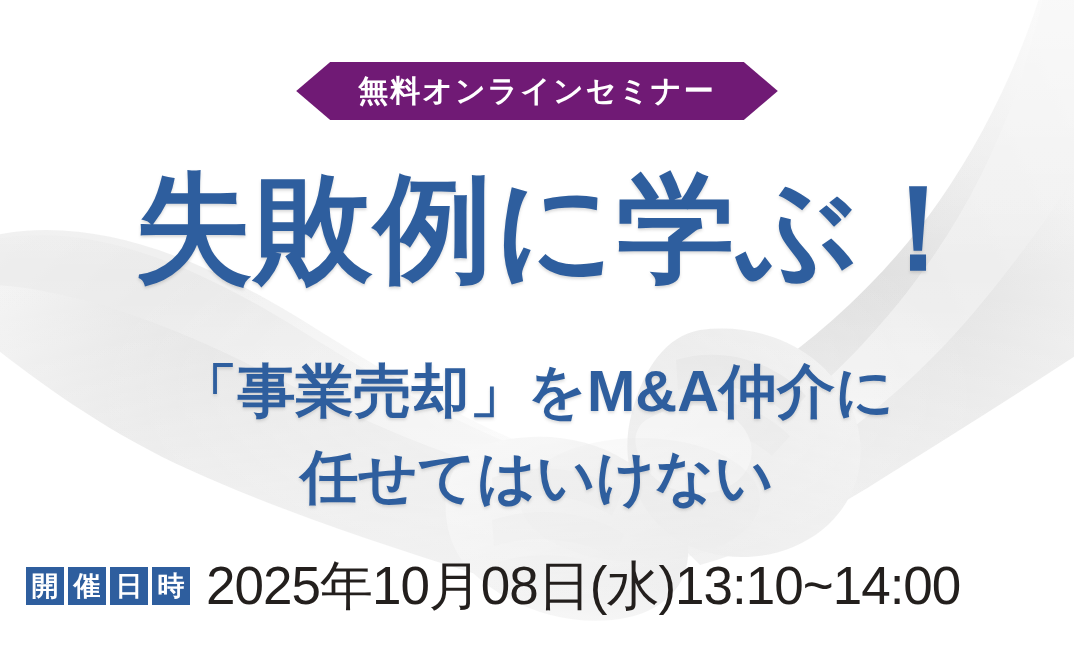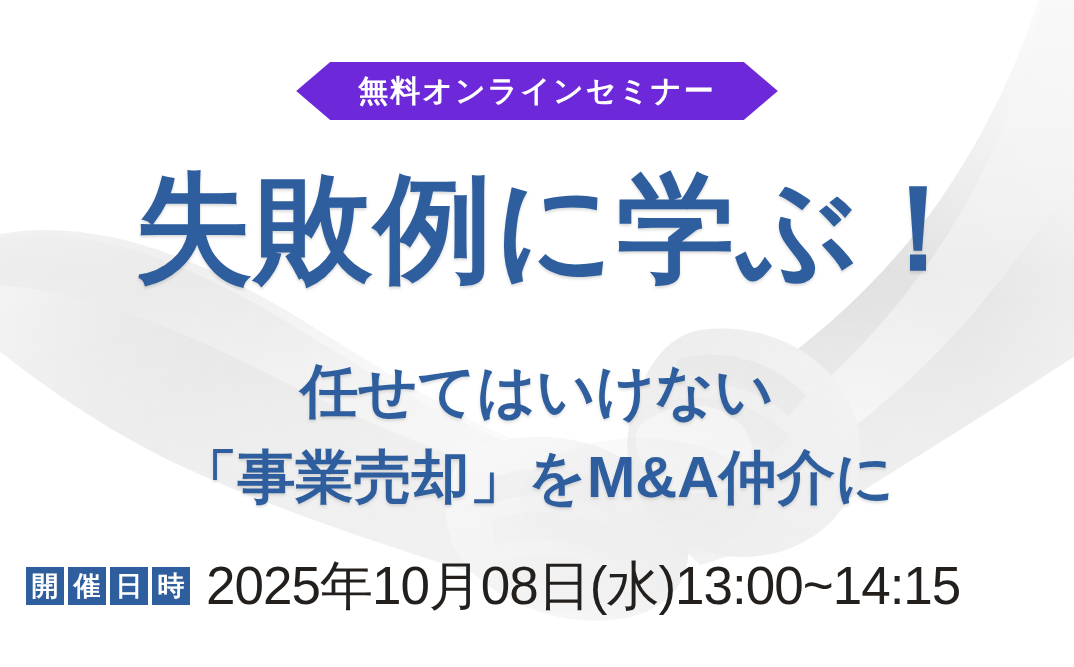--- a/index.html
+++ b/index.html
@@ -50,21 +50,21 @@
     justify-content: center;
     z-index: 3;
   }
   .ribbon {
     position: relative;
     display: flex;
     align-items: center;
     justify-content: center;
     height: 58px;
     padding: 0 62px;
-    background: #6d28d9;
+    background: #701a75;
     -webkit-clip-path: polygon(0% 50%, 34px 0%, calc(100% - 34px) 0%, 100% 50%, calc(100% - 34px) 100%, 34px 100%);
     clip-path: polygon(0% 50%, 34px 0%, calc(100% - 34px) 0%, 100% 50%, calc(100% - 34px) 100%, 34px 100%);
   }
   .ribbon-text {
     color: #ffffff;
     font-size: 30px;
     font-weight: 700;
     letter-spacing: 2px;
     line-height: 1;
     white-space: nowrap;
@@ -227,27 +227,27 @@
     <div class="ribbon">
       <span class="ribbon-text">無料オンラインセミナー</span>
     </div>
   </div>
 
   <div class="headline-block">
     <div class="headline-main">失敗例に学ぶ！</div>
   </div>
 
   <div class="headline-sub">
+    <div class="sub-line">「事業売却」をM&amp;A仲介に</div>
     <div class="sub-line">任せてはいけない</div>
-    <div class="sub-line">「事業売却」をM&amp;A仲介に</div>
   </div>
 
   <div class="date-strip">
     <div class="date-label">
       <span class="date-label-char">開</span>
       <span class="date-label-char">催</span>
       <span class="date-label-char">日</span>
       <span class="date-label-char">時</span>
     </div>
-    <div class="date-value">2025年10月08日(水)13:00~14:15</div>
+    <div class="date-value">2025年10月08日(水)13:10~14:00</div>
   </div>
 
 </div>
 
 </body></html>

